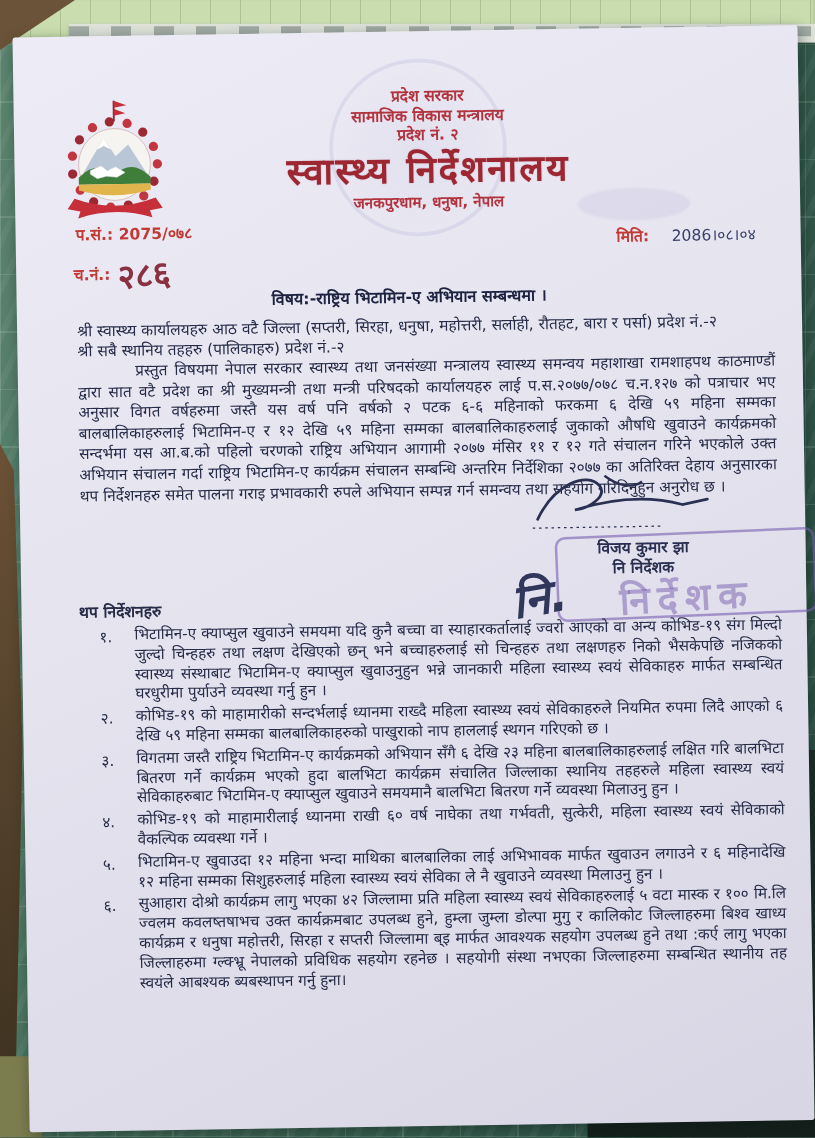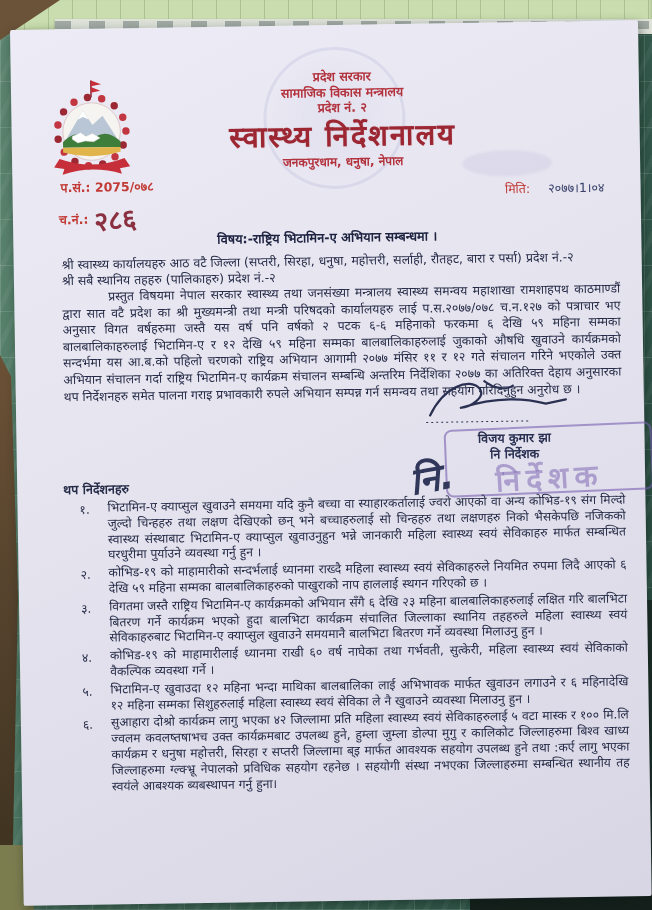--- a/index.html
+++ b/index.html
@@ -50,21 +50,21 @@
   .lh-title{font-size:29px;font-weight:bold;color:#9c2732;letter-spacing:2px;margin:2px 0 0 0;
     text-shadow:0 0 1px rgba(156,39,50,.4);}
   .lh-addr{font-size:12px;font-weight:bold;margin-top:1px;}
 
   
   .meta-ref{position:absolute;left:48px;top:150px;font-size:12.5px;font-weight:bold;color:#c23a35;}
   .meta-disp{position:absolute;left:46px;top:172px;font-size:12.5px;font-weight:bold;color:#c23a35;}
   .disp-value{font-family:"DejaVu Serif",serif;font-size:27px;font-weight:bold;color:#8a3040;
     display:inline-block;transform:rotate(-4deg);margin-left:6px;vertical-align:-6px;}
   .meta-date{position:absolute;right:36px;top:158px;font-size:12.5px;color:#39406a;}
-  .date-label{color:#c23a35;font-weight:normal;margin-right:14px;}
+  .date-label{color:#c23a35;font-weight:bold;margin-right:14px;}
 
   
   .subject{position:absolute;left:0;right:0;top:203px;text-align:center;
     font-size:12.8px;font-weight:bold;color:#1d2340;}
   .addressees{position:absolute;left:48px;right:24px;top:228px;font-size:12.4px;color:#262c48;line-height:1.32;}
   .body-para{position:absolute;left:48px;right:22px;top:260px;font-size:12.3px;color:#262c48;
     line-height:16.6px;text-align:justify;text-indent:46px;margin:0;}
 
   
   .sig-scribble{position:absolute;left:398px;top:352px;}
@@ -142,21 +142,21 @@
 
   <div class="meta-ref">
     <span>प.सं.:</span>
     <span>2075/०७८</span>
   </div>
   <div class="meta-disp">
     <span>च.नं.:</span><span class="disp-value">२८६</span>
   </div>
   <div class="meta-date">
     <span class="date-label">मिति:</span>
-    <span>२०७७।1।०४</span>
+    <span>2086।०८।०४</span>
   </div>
 
   <div class="subject">विषय:-राष्ट्रिय भिटामिन-ए अभियान सम्बन्धमा ।</div>
 
   <div class="addressees">
     <div>श्री स्वास्थ्य कार्यालयहरु आठ वटै जिल्ला (सप्तरी, सिरहा, धनुषा, महोत्तरी, सर्लाही, रौतहट, बारा र पर्सा) प्रदेश नं.-२</div>
     <div>श्री सबै स्थानिय तहहरु (पालिकाहरु) प्रदेश नं.-२</div>
   </div>
 
   <p class="body-para">प्रस्तुत विषयमा नेपाल सरकार स्वास्थ्य तथा जनसंख्या मन्त्रालय स्वास्थ्य समन्वय  महाशाखा रामशाहपथ काठमाण्डौं द्वारा सात वटै प्रदेश का श्री मुख्यमन्त्री तथा मन्त्री परिषदको कार्यालयहरु लाई प.स.२०७७/०७८ च.न.१२७ को पत्राचार भए अनुसार विगत वर्षहरुमा जस्तै यस वर्ष पनि वर्षको २ पटक ६-६ महिनाको फरकमा ६ देखि ५९ महिना सम्मका बालबालिकाहरुलाई भिटामिन-ए र १२ देखि ५९ महिना सम्मका बालबालिकाहरुलाई जुकाको औषधि खुवाउने कार्यक्रमको सन्दर्भमा यस आ.ब.को पहिलो चरणको  राष्ट्रिय अभियान आगामी २०७७ मंसिर ११ र १२ गते संचालन गरिने भएकोले उक्त अभियान संचालन गर्दा राष्ट्रिय भिटामिन-ए कार्यक्रम संचालन सम्बन्धि अन्तरिम निर्देशिका २०७७ का अतिरिक्त देहाय अनुसारका थप निर्देशनहरु समेत पालना गराइ प्रभावकारी रुपले अभियान सम्पन्न गर्न समन्वय तथा सहयोग गरिदिनुहुन अनुरोध छ ।</p>

